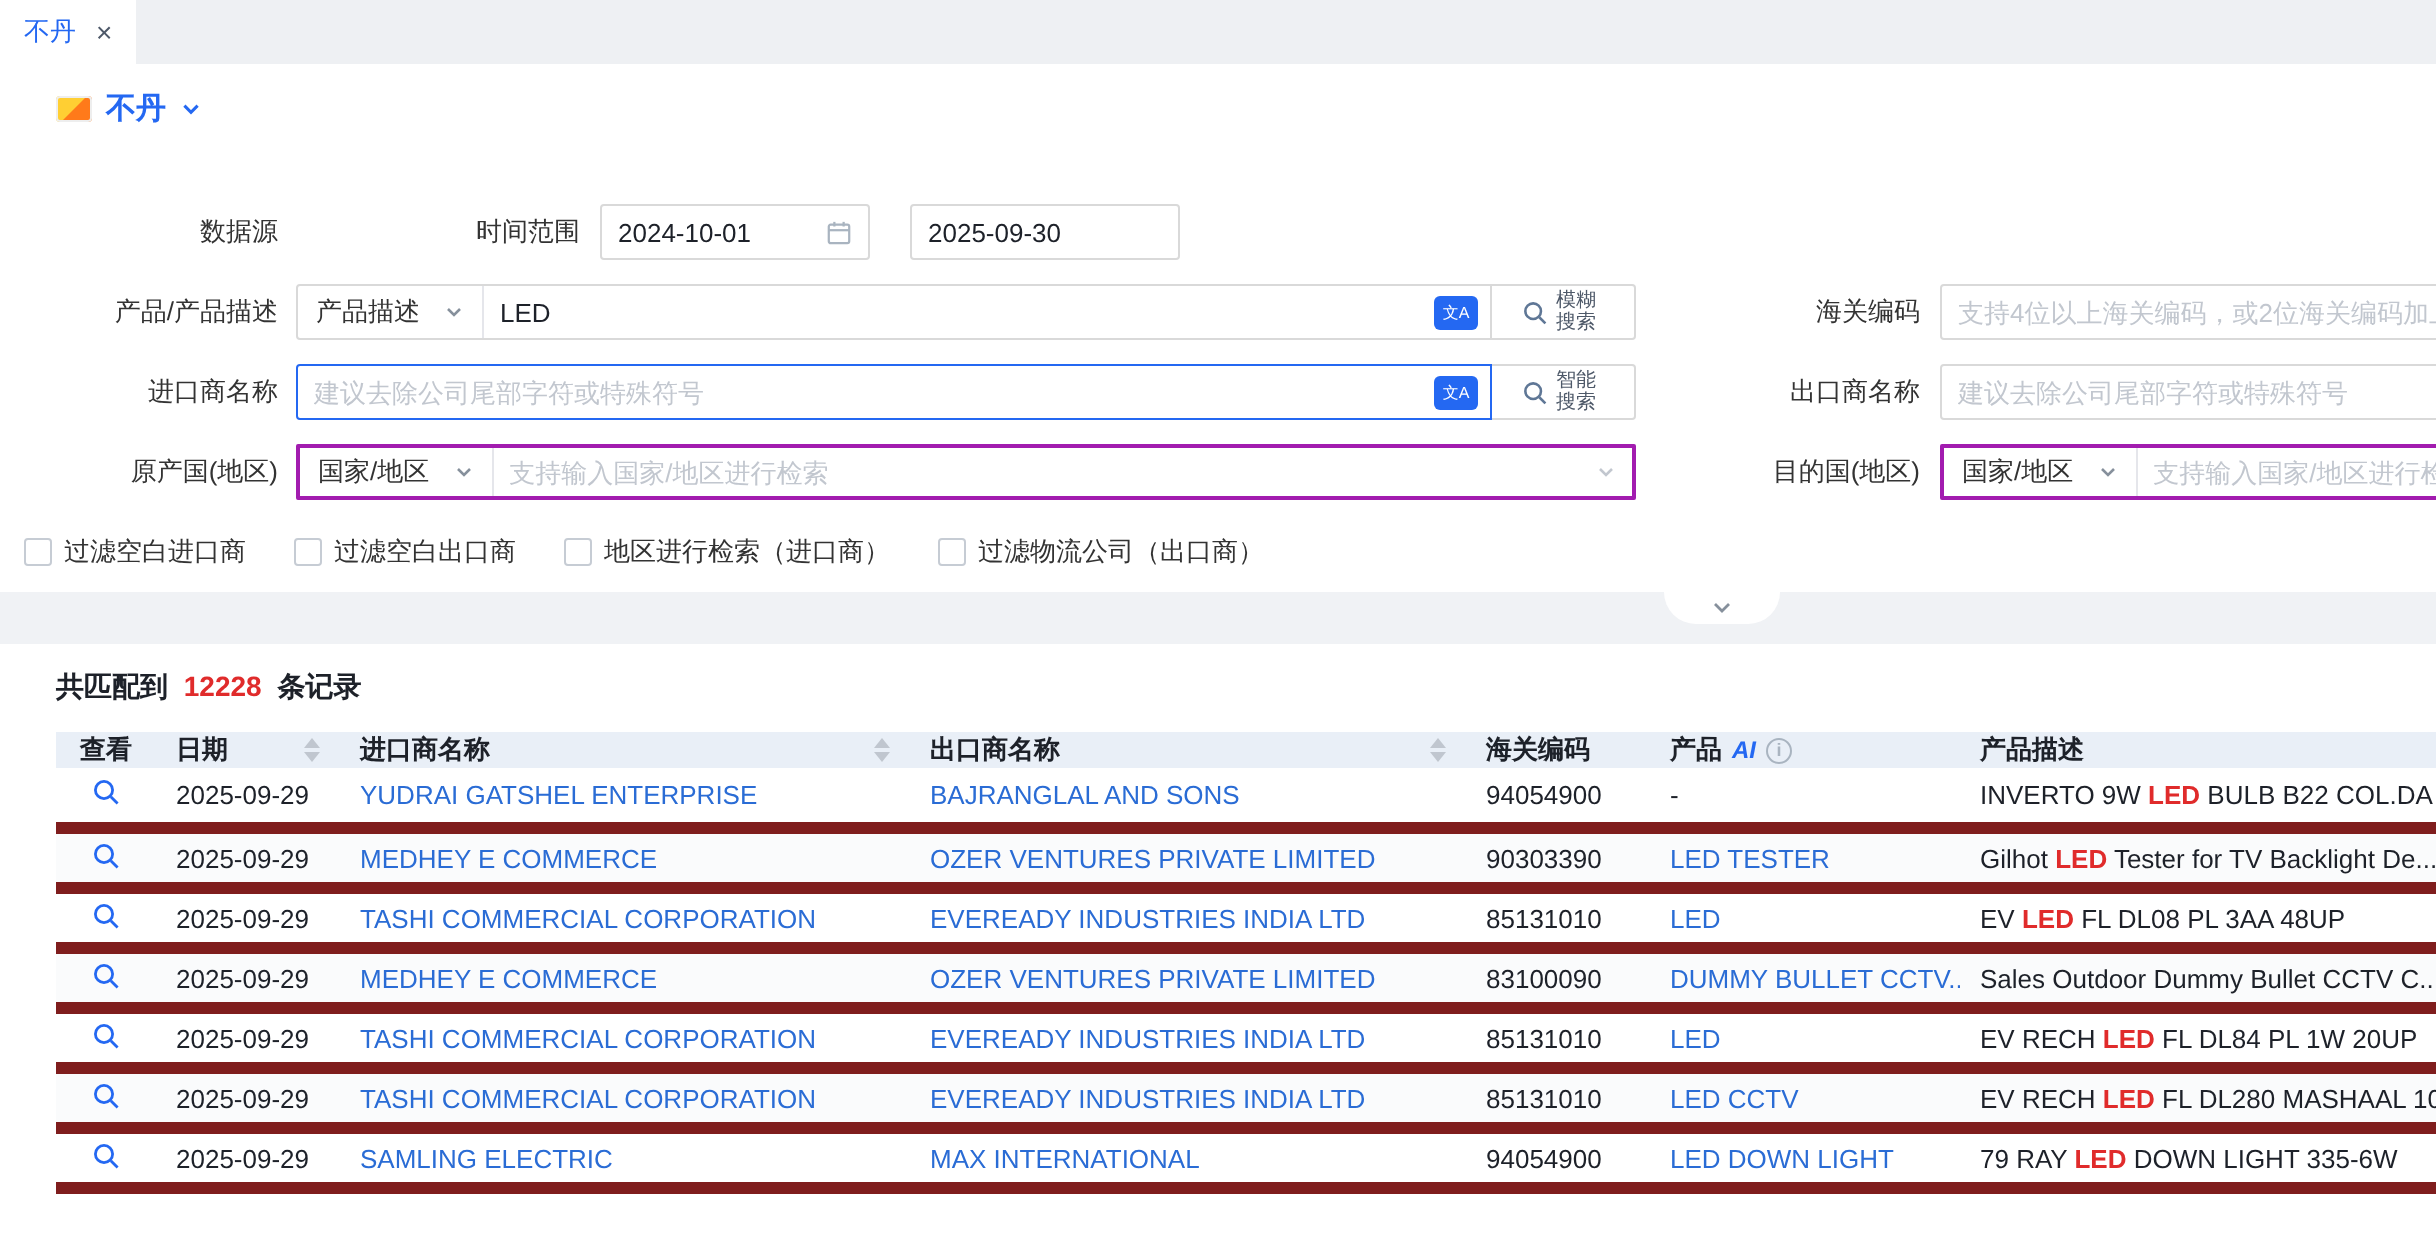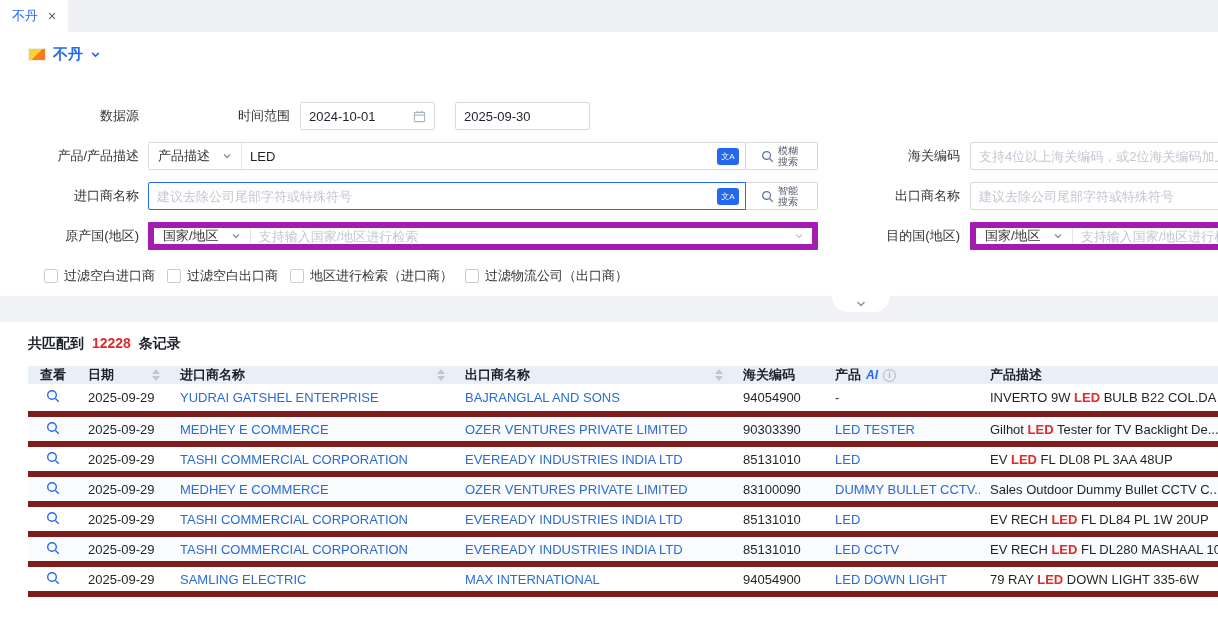--- a/index.html
+++ b/index.html
@@ -41,36 +41,36 @@
   .combo-wrap { display:flex; width:670px; height:28px; }
   .input-box { flex:1; min-width:0; display:flex; align-items:center; border:1px solid #d9d9d9; border-radius:2px 0 0 2px; background:#fff; height:28px; }
   .input-box.focused { border-color:#2468f2; }
   .input-box input { flex:1; min-width:0; border:none; outline:none; padding:0 8px; font-size:13px; height:24px;
     font-family:"Liberation Sans","DejaVu Sans",sans-serif; color:#1d2129; background:transparent; }
   .input-box input::placeholder { color:#c2c7cf; }
   .mini-select { flex:none; display:flex; align-items:center; gap:12px; padding:0 9px; height:100%; border-right:1px solid #e5e6eb; color:#333; cursor:pointer; white-space:nowrap; }
   .addon-box { width:72px; flex:none; border:1px solid #d9d9d9; border-left:none; border-radius:0 2px 2px 0; display:flex; align-items:center; justify-content:center; gap:4px; background:#fff; cursor:pointer; }
   .mini-text { width:24px; font-size:10px; line-height:11px; color:#4e5969; }
 
-  .select-box { width:670px; height:28px; border:6px solid #a21caf; border-radius:1px; display:flex; align-items:center; background:#fff; }
+  .select-box { width:670px; height:28px; border:2px solid #a21caf; border-radius:1px; display:flex; align-items:center; background:#fff; }
   .select-box.narrow { width:310px; flex:none; }
   .select-box input { flex:1; min-width:0; border:none; outline:none; padding:0 8px; font-size:13px;
     font-family:Liberation Sans, sans-serif; color:#1d2129; background:transparent; }
   .select-box input::placeholder { color:#c2c7cf; }
   .end-chevron { margin-right:8px; flex:none; }
 
   .plain-input { width:310px; height:28px; border:1px solid #d9d9d9; border-radius:2px; padding:0 8px; font-size:13px;
     font-family:"Liberation Sans","DejaVu Sans",sans-serif; color:#1d2129; outline:none; flex:none; }
   .plain-input::placeholder { color:#c2c7cf; }
 
   .translate-icon { flex:none; width:22px; height:17px; margin-right:6px; border-radius:3px; background:#2468f2;
     display:inline-flex; align-items:center; justify-content:center; color:#fff; font-size:8px; cursor:pointer; }
   .translate-icon::after { content:"文A"; letter-spacing:0; }
 
-  .checkbox-row { display:flex; align-items:center; gap:12px; padding-left:44px; margin-top:16px; height:20px; }
+  .checkbox-row { display:flex; align-items:center; gap:24px; padding-left:12px; margin-top:16px; height:20px; }
   .cb { display:flex; align-items:center; gap:6px; }
   .cb-box { width:14px; height:14px; border:1px solid #c6ccd4; border-radius:2px; background:#fff; cursor:pointer; flex:none; }
   .cb-label { color:#333; white-space:nowrap; }
 
   .collapse-band { position:relative; height:26px; background:#f0f2f5; margin-top:10px; }
   .collapse-handle { position:absolute; left:832px; top:0; width:58px; height:16px; background:#fff;
     border-radius:0 0 29px 29px; display:flex; align-items:center; justify-content:center; cursor:pointer; }
 
   
   .results-panel { background:#fff; padding:13px 0 0 28px; height:302px; overflow:hidden; }

